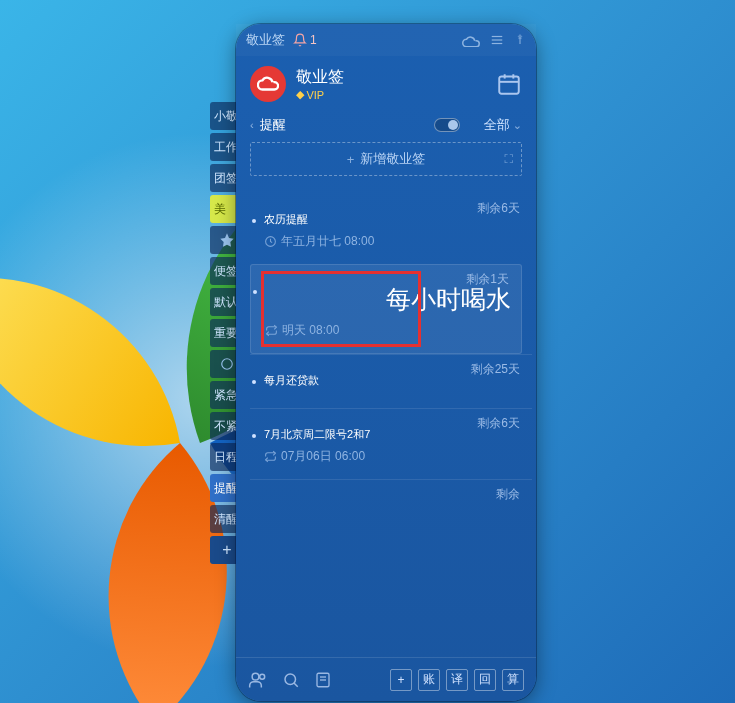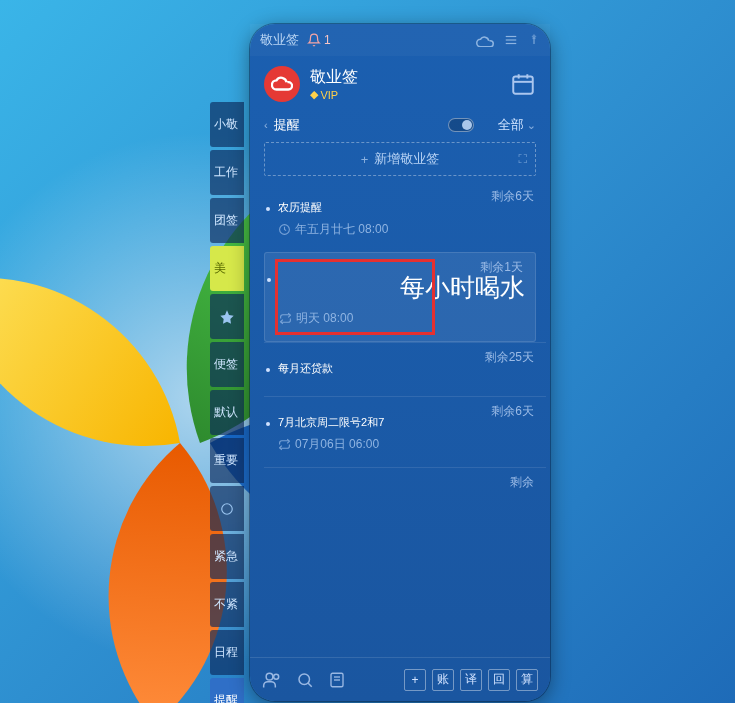--- a/index.html
+++ b/index.html
@@ -22,35 +22,35 @@
   .p3 { background: linear-gradient(135deg,#68b3ff,#1060c0); bottom: 260px; left: -20px; transform: rotate(150deg); width:230px; height:230px;}
   .p4 { background: linear-gradient(135deg,#ff8c3b,#e85a00); bottom: 260px; left: -20px; transform: rotate(230deg); width:200px; height:200px;}
 
   
   .sidetabs {
     position: absolute; left: 210px; top: 102px;
     display: flex; flex-direction: column; gap: 3px;
     z-index: 1;
   }
   .sidetab {
-    width: 34px; height: 45px;
+    width: 34px; height: 28px;
     background: rgba(10,40,90,0.65);
     color: #cfe6ff; font-size: 12px;
     display: flex; align-items: center; justify-content: flex-start;
     padding-left: 4px;
     border-radius: 3px 0 0 3px;
   }
   .sidetab.icon { justify-content:center; padding:0; }
   .sidetab.active-y { background:#d6e84a; color:#5a6b00; }
   .sidetab.active-b { background:#2f6fc7; color:#fff; }
   .sidetab.add { background:#1a4a8a; justify-content:center; padding:0; font-size:16px; }
 
   
   .app {
-    position: absolute; left: 250px; top: 24px;
+    position: absolute; left: 236px; top: 24px;
     width: 300px; height: 677px;
     background: linear-gradient(180deg,#1b5fb0 0%, #1a56a0 100%);
     color: #d8e9ff;
     display: flex; flex-direction: column;
     box-shadow: 0 0 0 1px rgba(0,20,60,0.4), 0 4px 20px rgba(0,0,0,0.4);
     z-index: 2;
     border-radius: 25px;
   }
   .titlebar {
     height: 32px; display:flex; align-items:center;
@@ -93,21 +93,21 @@
 
   .addbar {
     margin: 0 14px 6px;
     border:1px dashed rgba(255,255,255,0.35);
     height:34px; display:flex; align-items:center; justify-content:center;
     font-size:13px; color:#b9d4f5; gap:6px; border-radius:2px;
     position:relative;
   }
   .addbar .expand { position:absolute; right:8px; opacity:0.6; font-size:12px;}
 
-  .list { flex:1; overflow:hidden; padding: 0 4px 0 14px;}
+  .list { flex:1; overflow:hidden; padding: 0 4px 0 14px; margin-top: 12px;}
   .item {
     position:relative; padding: 18px 10px 14px 14px;
     border-top: 1px solid rgba(255,255,255,0.1);
   }
   .item:first-child { border-top:none;}
   .item.selected {
     background: rgba(255,255,255,0.08);
     border:1px solid rgba(255,255,255,0.12);
     border-radius:3px; margin-right:10px;text-align:right;
   }

